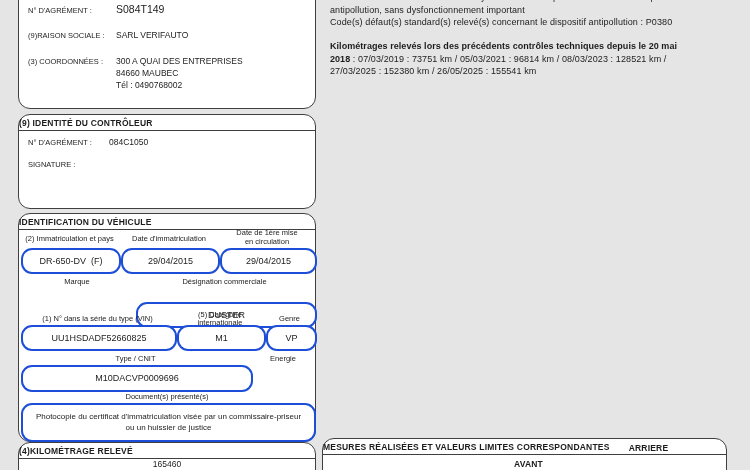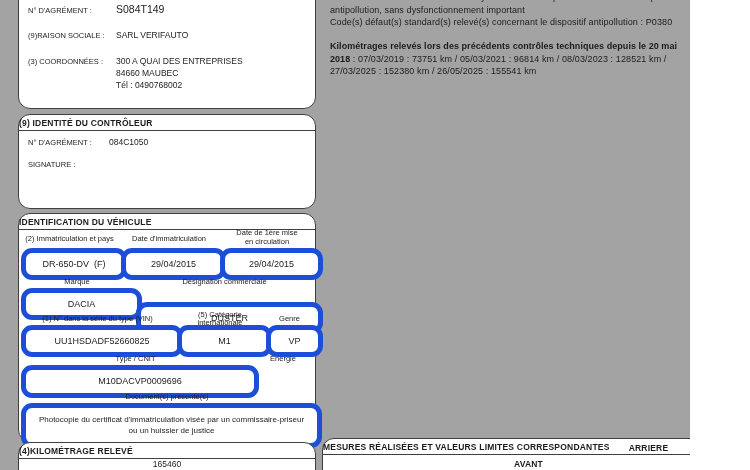--- a/index.html
+++ b/index.html
@@ -1,39 +1,39 @@
 <!DOCTYPE html>
 <html><head>
 <meta charset="utf-8">
 <style>
   html,body{margin:0;padding:0;background:#ffffff;}
   .page{
-    position:relative;width:690px;height:470px;overflow:hidden;
-    background:#a3a3a3;color:#1c1c1c;
+    position:relative;width:750px;height:470px;overflow:hidden;
+    background:#e5e5e5;color:#1c1c1c;
     font-family:"Liberation Sans", sans-serif;
   }
   .rbox{
     position:absolute;border:1px solid #3f3f3f;border-radius:12px;background:#fff;
   }
   .boxtitle{
     position:absolute;left:0;right:0;top:0;text-align:left;
     font-weight:bold;font-size:8.5px;line-height:10px;
     padding:3px 0 2px 0;border-bottom:1px solid #3f3f3f;
     letter-spacing:0.2px;
   }
   .lbl{position:absolute;font-size:7.5px;line-height:9px;white-space:nowrap;}
   .val{position:absolute;font-size:8.5px;line-height:10px;white-space:nowrap;}
   .val.big{font-size:10.5px;line-height:12px;}
   .clab{
     position:absolute;font-size:7.5px;line-height:8.5px;text-align:center;
     display:flex;align-items:flex-end;justify-content:center;flex-direction:column;
   }
   .clab > span{width:100%;}
   .vbox{
-    position:absolute;border:5px solid #1d4ed8;border-radius:11px;
+    position:absolute;border:2px solid #1d4ed8;border-radius:11px;
     display:flex;align-items:center;justify-content:center;
     font-size:9px;text-align:center;line-height:10.5px;background:#fff;
   }
   .rtext{position:absolute;font-size:9px;line-height:12.5px;white-space:nowrap;letter-spacing:0.1px;}
   .rtext b{letter-spacing:0.05px;}
   .colhead{
     position:absolute;font-weight:bold;font-size:8.5px;text-align:center;letter-spacing:0.2px;
   }
 </style>
 </head>
@@ -79,21 +79,20 @@
     <div class="vbox" style="left:102px;top:34px;width:95px;height:22px;">29/04/2015</div>
     <div class="vbox" style="left:201px;top:34px;width:93px;height:22px;">29/04/2015</div>
 
     <div class="clab" style="left:2px;top:63px;width:112px;height:10px;">
       <span>Marque</span>
     </div>
     <div class="clab" style="left:117px;top:63px;width:177px;height:10px;">
       <span>Désignation commerciale</span>
     </div>
 
-    <div class="vbox" style="left:2px;top:74px;width:111px;height:22px;">DACIA</div>
     <div class="vbox" style="left:117px;top:88px;width:177px;height:22px;">DUSTER</div>
 
     <div class="clab" style="left:2px;top:100px;width:153px;height:10px;">
       <span>(1) N° dans la série du type (VIN)</span>
     </div>
     <div class="clab" style="left:158px;top:100px;width:86px;height:10px;">
       <span>(5) Catégorie internationale</span>
     </div>
     <div class="clab" style="left:247px;top:100px;width:47px;height:10px;">
       <span>Genre</span>

